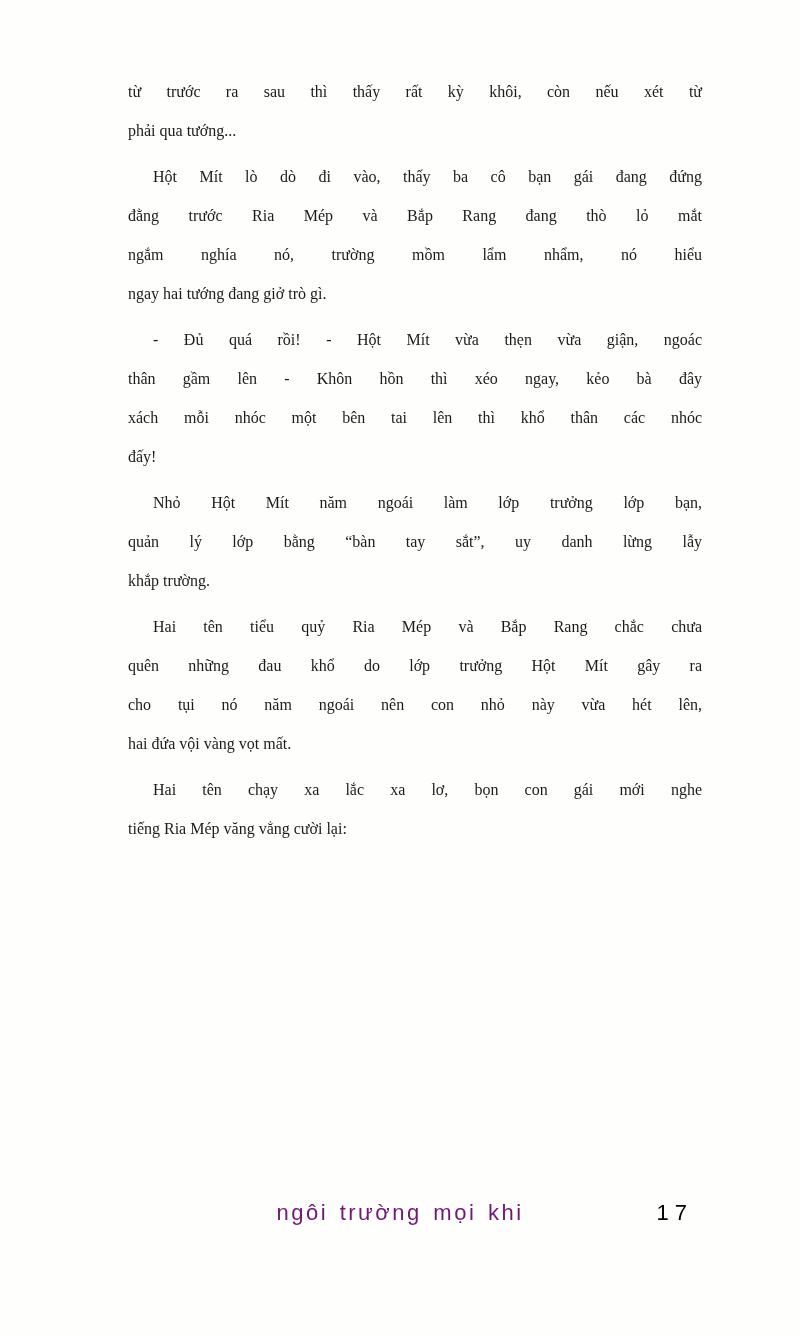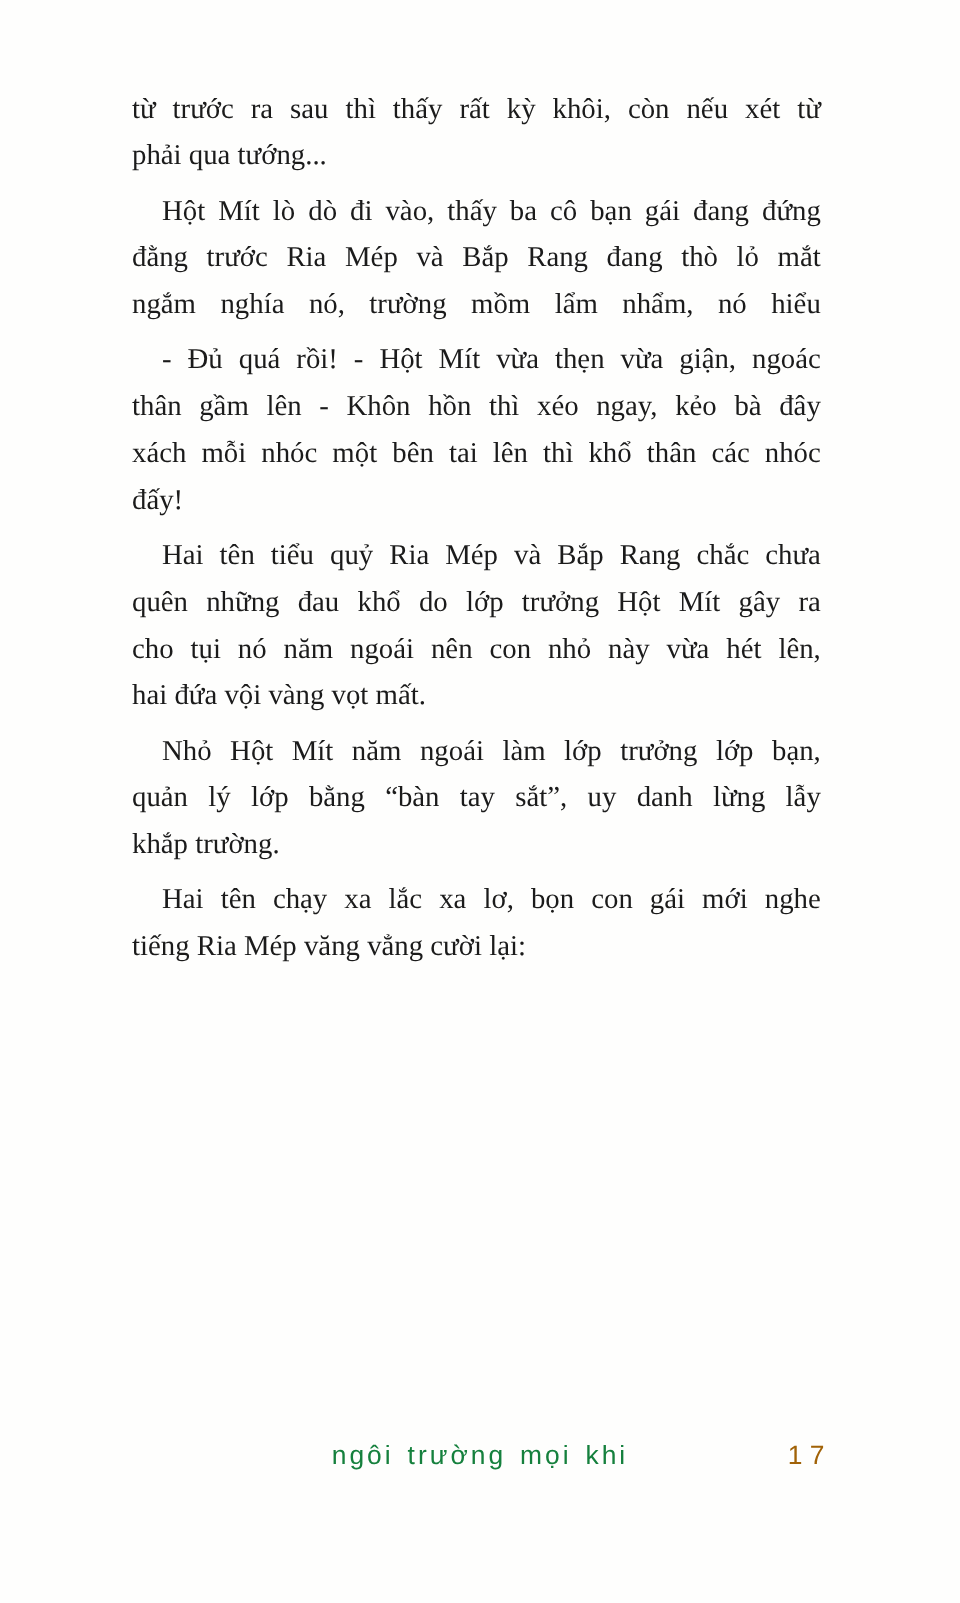--- a/index.html
+++ b/index.html
@@ -12,24 +12,24 @@
     width: 800px;
     height: 1336px;
     background: #fefefdff;
     background-color: #fefefd;
     overflow: hidden;
     font-family: "Liberation Serif", serif;
     color: #1b1b1b;
   }
   .text-block {
     position: absolute;
-    left: 110px;
+    left: 128px;
     top: 72px;
     width: 574px;
-    font-size: 24px;
+    font-size: 16px;
     line-height: 39px;
     font-weight: 500;
   }
   .paragraph {
     margin: 0 0 7px 0;
   }
   .line {
     text-align: justify;
     text-align-last: justify;
     white-space: normal;
@@ -48,63 +48,64 @@
     height: 34px;
   }
   .running-title {
     display: block;
     width: 100%;
     text-align: center;
     font-family: "Liberation Sans", sans-serif;
     font-size: 22px;
     letter-spacing: 2.5px;
     word-spacing: 3px;
-    color: #15803d;
+    color: #701a75;
   }
   .page-number {
     position: absolute;
     right: -6px;
     top: 0;
     font-family: "Liberation Sans", sans-serif;
     font-size: 22px;
     letter-spacing: 6px;
-    color: #a16207;
+    color: #000000;
   }
 </style>
 </head>
 <body>
 
 <div class="page">
   <div class="text-block">
 
   <div class="paragraph">
         <div class="line first">từ trước ra sau thì thấy rất kỳ khôi, còn nếu xét từ</div>
         <div class="line last">phải qua tướng...</div>
       </div>
       <div class="paragraph indent">
         <div class="line first">Hột Mít lò dò đi vào, thấy ba cô bạn gái đang đứng</div>
         <div class="line">đằng trước Ria Mép và Bắp Rang đang thò lỏ mắt</div>
         <div class="line">ngắm nghía nó, trường mồm lẩm nhẩm, nó hiểu</div>
+        <div class="line last">ngay hai tướng đang giở trò gì.</div>
       </div>
       <div class="paragraph indent">
         <div class="line first">- Đủ quá rồi! - Hột Mít vừa thẹn vừa giận, ngoác</div>
         <div class="line">thân gầm lên - Khôn hồn thì xéo ngay, kẻo bà đây</div>
         <div class="line">xách mỗi nhóc một bên tai lên thì khổ thân các nhóc</div>
         <div class="line last">đấy!</div>
       </div>
       <div class="paragraph indent">
+        <div class="line first">Nhỏ Hột Mít năm ngoái làm lớp trưởng lớp bạn,</div>
+        <div class="line">quản lý lớp bằng “bàn tay sắt”, uy danh lừng lẫy</div>
+        <div class="line last">khắp trường.</div>
+      </div>
+      <div class="paragraph indent">
         <div class="line first">Hai tên tiểu quỷ Ria Mép và Bắp Rang chắc chưa</div>
         <div class="line">quên những đau khổ do lớp trưởng Hột Mít gây ra</div>
         <div class="line">cho tụi nó năm ngoái nên con nhỏ này vừa hét lên,</div>
         <div class="line last">hai đứa vội vàng vọt mất.</div>
-      </div>
-      <div class="paragraph indent">
-        <div class="line first">Nhỏ Hột Mít năm ngoái làm lớp trưởng lớp bạn,</div>
-        <div class="line">quản lý lớp bằng “bàn tay sắt”, uy danh lừng lẫy</div>
-        <div class="line last">khắp trường.</div>
       </div>
       <div class="paragraph indent">
         <div class="line first">Hai tên chạy xa lắc xa lơ, bọn con gái mới nghe</div>
         <div class="line last">tiếng Ria Mép văng vẳng cười lại:</div>
       </div>
     </div>
   <div class="footer">
     <span class="running-title">ngôi trường mọi khi</span>
     <span class="page-number">17</span>
   </div>

